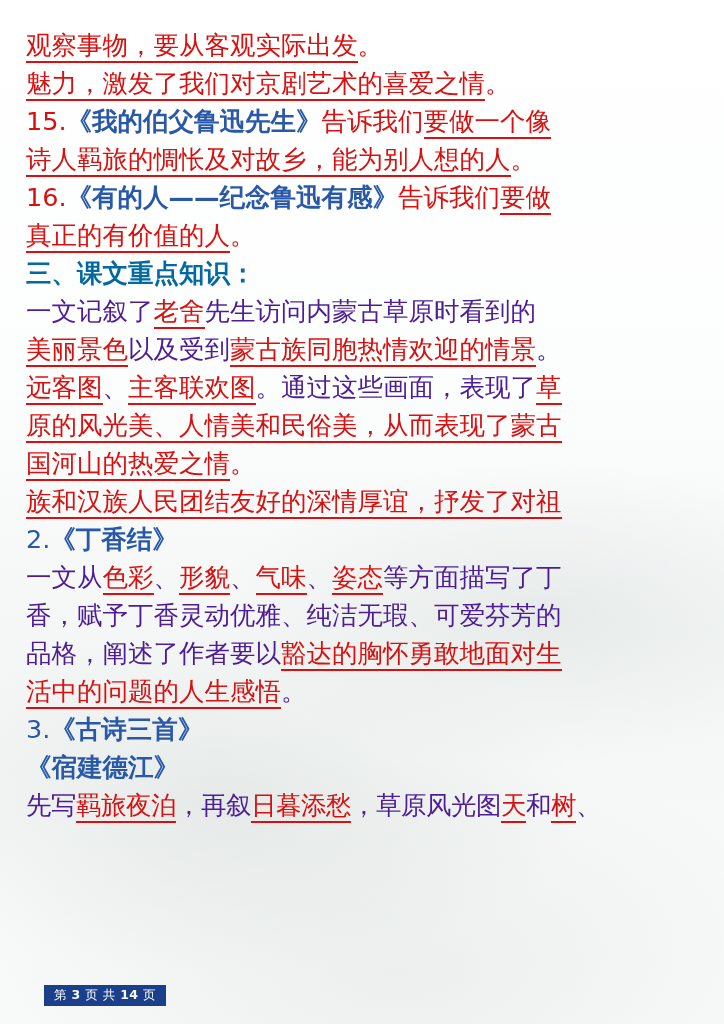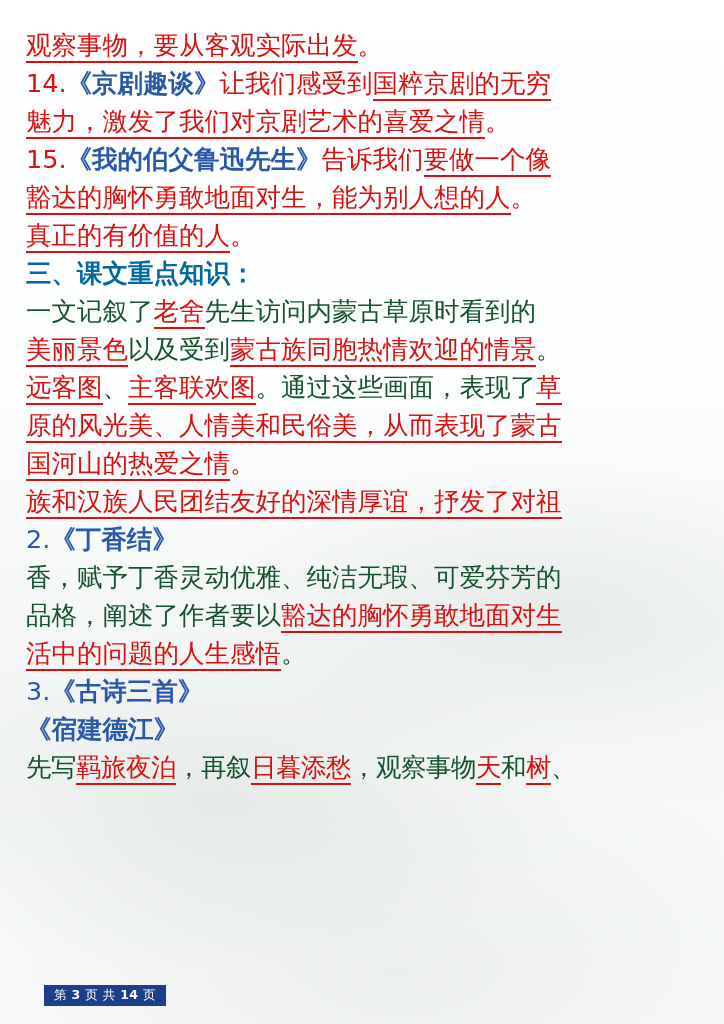--- a/index.html
+++ b/index.html
@@ -46,21 +46,21 @@
   }
 
   .line {
     white-space: nowrap;
     font-family: "DejaVu Sans", "Liberation Sans", sans-serif;
   }
 
   
   .red { color: #d8100f; }
   .blue { color: #2a58a8; }
-  .black { color: #14532d; }
+  .black { color: #4c1d95; }
 
   .bold { font-weight: bold; }
 
   
   .u {
     border-bottom: 2px solid currentColor;
     padding-bottom: 1px;
   }
 
   .heading-blue {
@@ -96,36 +96,36 @@
 
 <div class="paper-bg"></div>
 
 <div class="page">
   <div class="content">
 
     <div class="line">
       <span class="red u">观察事物，要从客观实际出发</span><span class="red">。</span>
     </div>
 
-    <div class="line">
-      <span class="red">14.</span><span class="blue bold">《京剧趣谈》</span><span class="red">让我们感受到</span><span class="red u">国粹京剧的无穷</span>
-    </div>
 
     <div class="line">
       <span class="red u">魅力，激发了我们对京剧艺术的喜爱之情</span><span class="red">。</span>
     </div>
 
     <div class="line">
       <span class="red">15.</span><span class="blue bold">《我的伯父鲁迅先生》</span><span class="red">告诉我们</span><span class="red u">要做一个像</span>
     </div>
 
     <div class="line">
-      <span class="red u">豁达的胸怀勇敢地面对生，能为别人想的人</span><span class="red">。</span>
-    </div>
-
+      <span class="red u">诗人羁旅的惆怅及对故乡，能为别人想的人</span><span class="red">。</span>
+    </div>
+
+    <div class="line">
+      <span class="red">16.</span><span class="blue bold">《有的人——纪念鲁迅有感》</span><span class="red">告诉我们</span><span class="red u">要做</span>
+    </div>
 
     <div class="line">
       <span class="red u">真正的有价值的人</span><span class="red">。</span>
     </div>
 
     <div class="line">
       <span class="heading-blue">三、课文重点知识：</span>
     </div>
 
 
@@ -151,20 +151,23 @@
     </div>
 
     <div class="line">
       <span class="red u">族和汉族人民团结友好的深情厚谊，抒发了对祖</span>
     </div>
 
     <div class="line">
       <span class="blue">2.</span><span class="blue bold">《丁香结》</span>
     </div>
 
+    <div class="line">
+      <span class="black">一文从</span><span class="red u">色彩</span><span class="black">、</span><span class="red u">形貌</span><span class="black">、</span><span class="red u">气味</span><span class="black">、</span><span class="red u">姿态</span><span class="black">等方面描写了丁</span>
+    </div>
 
     <div class="line">
       <span class="black">香，赋予丁香灵动优雅、纯洁无瑕、可爱芬芳的</span>
     </div>
 
     <div class="line">
       <span class="black">品格，阐述了作者要以</span><span class="red u">豁达的胸怀勇敢地面对生</span>
     </div>
 
     <div class="line">
@@ -173,21 +176,21 @@
 
     <div class="line">
       <span class="blue">3.</span><span class="blue bold">《古诗三首》</span>
     </div>
 
     <div class="line">
       <span class="blue bold">《宿建德江》</span>
     </div>
 
     <div class="line tight">
-      <span class="black">先写</span><span class="red u">羁旅夜泊</span><span class="black">，再叙</span><span class="red u">日暮添愁</span><span class="black">，观察事物</span><span class="red u">天</span><span class="black">和</span><span class="red u">树</span><span class="black">、</span>
+      <span class="black">先写</span><span class="red u">羁旅夜泊</span><span class="black">，再叙</span><span class="red u">日暮添愁</span><span class="black">，草原风光图</span><span class="red u">天</span><span class="black">和</span><span class="red u">树</span><span class="black">、</span>
     </div>
 
 
   </div>
 </div>
 
 <div class="footer">
   <span class="footer-badge">
     <span>第</span>
     <span class="num">3</span>

